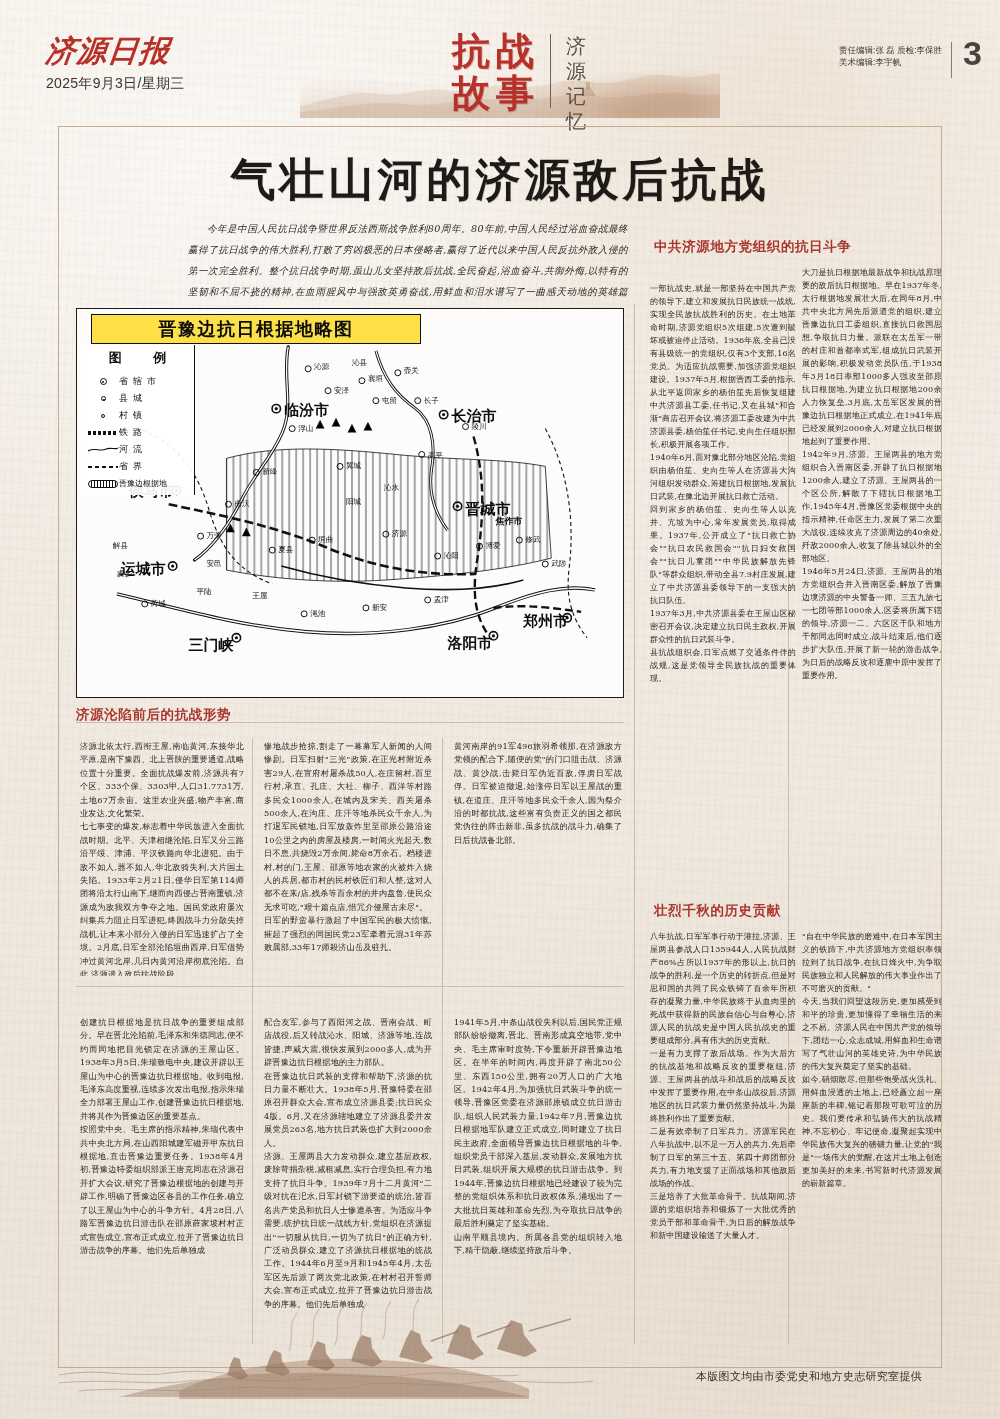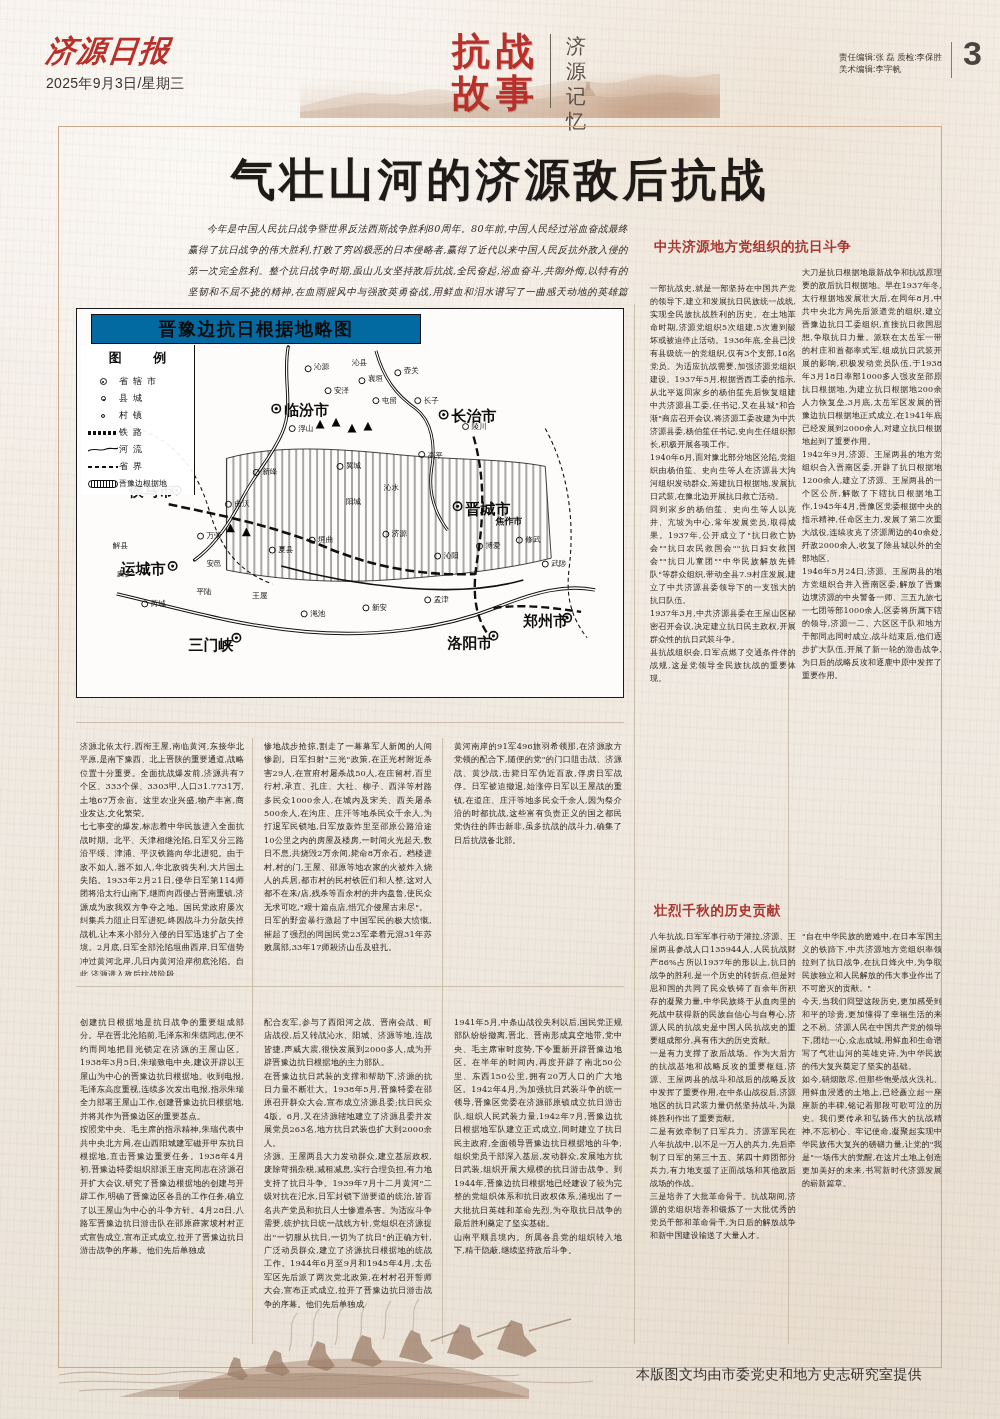--- a/index.html
+++ b/index.html
@@ -133,21 +133,20 @@
 
   .credits {
     position: absolute;
     right: 58px; top: 44px;
     text-align: left;
     font-family: "Liberation Sans", sans-serif;
     font-size: 8.5px;
     line-height: 12px;
     color: #3d3430;
     white-space: nowrap;
-    margin-top: 7px;
   }
   .credits-bar {
     position: absolute;
     right: 48px; top: 42px;
     width: 1px; height: 36px;
     background: #8a7c6e;
   }
   .pagenum {
     position: absolute;
     right: 18px; top: 36px;
@@ -194,21 +193,21 @@
     width: 548px; height: 390px;
     background: #fdfcfa;
     border: 1.5px solid #1b1b1b;
     overflow: hidden;
   }
   .map-title {
     position: absolute;
     left: 14px; top: 5px;
     width: 330px; height: 30px;
     border: 1.4px solid #111;
-    background: #0369a1;
+    background: #fde047;
     display: flex;
     align-items: center;
     justify-content: center;
     font-family: "DejaVu Sans", sans-serif;
     font-weight: bold;
     font-size: 18px;
     letter-spacing: 1.5px;
     color: #0d0d0d;
     z-index: 4;
   }
@@ -296,21 +295,21 @@
     left: 1px; bottom: 1px;
     width: 560px; height: 120px;
     overflow: hidden;
     opacity: 0.72;
   }
 
   .footer-credit {
     position: absolute;
     right: 20px; bottom: 16px;
     font-family: Liberation Mono, monospace;
-    font-size: 14px;
+    font-size: 11px;
     color: #35302c;
     letter-spacing: 0.3px;
     white-space: nowrap;
   }
 </style>
 </head>
 <body>
 
 <div class="paper"></div>
 
@@ -551,20 +550,21 @@
     </svg>
   </div>
 
   <div class="vrule" style="left:576px; top:178px; height:1040px;"></div>
   <div class="vrule" style="left:730px; top:178px; height:1040px;"></div>
   <div class="vrule" style="left:194px; top:612px; height:606px;"></div>
   <div class="vrule" style="left:384px; top:612px; height:606px;"></div>
   <div class="hrule" style="left:18px; top:596px; width:548px;"></div>
   <div class="hrule" style="left:18px; top:860px; width:548px;"></div>
 
+  <div class="sec-head" style="left:18px; top:580px; width:548px;">济源沦陷前后的抗战形势</div>
   <div class="sec-head" style="left:596px; top:112px; width:288px;">中共济源地方党组织的抗日斗争</div>
   <div class="sec-head" style="left:596px; top:776px; width:288px;">壮烈千秋的历史贡献</div>
 
   <div class="col" style="left:22px; top:614px; width:164px; height:236px; overflow:hidden; white-space:pre-line;">济源北依太行,西衔王屋,南临黄河,东接华北平原,是南下豫西、北上晋陕的重要通道,战略位置十分重要。全面抗战爆发前,济源共有7个区、333个保、3303甲,人口31.7731万,土地67万余亩。这里农业兴盛,物产丰富,商业发达,文化繁荣。
 七七事变的爆发,标志着中华民族进入全面抗战时期。北平、天津相继沦陷,日军又分三路沿平绥、津浦、平汉铁路向华北进犯。由于敌不如人,器不如人,华北敌骑失利,大片国土失陷。1933年2月21日,侵华日军第114师团将沿太行山南下,继而向西侵占晋南重镇,济源成为敌我双方争夺之地。国民党政府屡次纠集兵力阻止日军进犯,终因战斗力分散失掉战机,让本来小部分入侵的日军迅速扩占了全境。2月底,日军全部沦陷垣曲西岸,日军借势冲过黄河北岸,几日内黄河沿岸彻底沦陷。自此,济源进入敌后抗战阶段。
 济源是敌后热点,日军主力建筑西起,直下黄河滚口的晋豫边驻守济源。他们眼见总要动员地吸纳作战,割据了一幕幕军人新闻的人间惨剧。日军扫射"三光"政策,在正光村附近杀害29人,在宣府村屠杀战50人,在庄留村,百里行村推比28头人,在庄上,承直、孔庄、大社、柳子、西洋等村路多民众1000余人,在城内及宋关、西关屠杀500余人,在沟庄、庄汗等地杀民众千余人,为打退军民锁地,日军放轰炸里至邵原公路沿途10公里之内的房屋及楼房,一时间火光起天,数日不息,共烧毁2万余间,毙命8万余石。档楼进村,村的门,王屋、邵原等地农家的火被炸入烧人的兵居,都市村的民村铁匠们和人整,这对人都不在来/店,残杀等百余村的井内盘鲁,使民众无求可吃,"艰十篇点店,惜冗介侵屋古未尽"。
 日军的野蛮暴行激起了中国军民的极大愤慨,摧起了强烈的同国民党23军牵着元混31年苏败属部,33年17师殺济山岳及驻扎。</div>
   <div class="col" style="left:206px; top:614px; width:168px; height:236px; overflow:hidden; white-space:pre-line;">惨地战步抢掠,割走了一幕幕军人新闻的人间惨剧。日军扫射"三光"政策,在正光村附近杀害29人,在宣府村屠杀战50人,在庄留村,百里行村,承直、孔庄、大社、柳子、西洋等村路多民众1000余人,在城内及宋关、西关屠杀500余人,在沟庄、庄汗等地杀民众千余人,为打退军民锁地,日军放轰炸里至邵原公路沿途10公里之内的房屋及楼房,一时间火光起天,数日不息,共烧毁2万余间,毙命8万余石。档楼进村,村的门,王屋、邵原等地农家的火被炸入烧人的兵居,都市村的民村铁匠们和人整,这对人都不在来/店,残杀等百余村的井内盘鲁,使民众无求可吃,"艰十篇点店,惜冗介侵屋古未尽"。
 日军的野蛮暴行激起了中国军民的极大愤慨,摧起了强烈的同国民党23军牵着元混31年苏败属部,33年17师殺济山岳及驻扎。</div>
   <div class="col" style="left:396px; top:614px; width:168px; height:236px; overflow:hidden; white-space:pre-line;">黄河南岸的91军496旅羽希领那,在济源敌方党领的配合下,随便的党"的门口阻击战、济源战、黄沙战,击毙日军伪近百敌,俘虏日军战俘。日军被迫撤退,始涨停日军以王屋战的重镇,在道庄、庄汗等地多民众千余人,因为祭介沿的时都抗战,这些富有负责正义的国之都民党伪往的阵击新非,虽多抗战的战斗力,确集了日后抗战备北部。</div>

